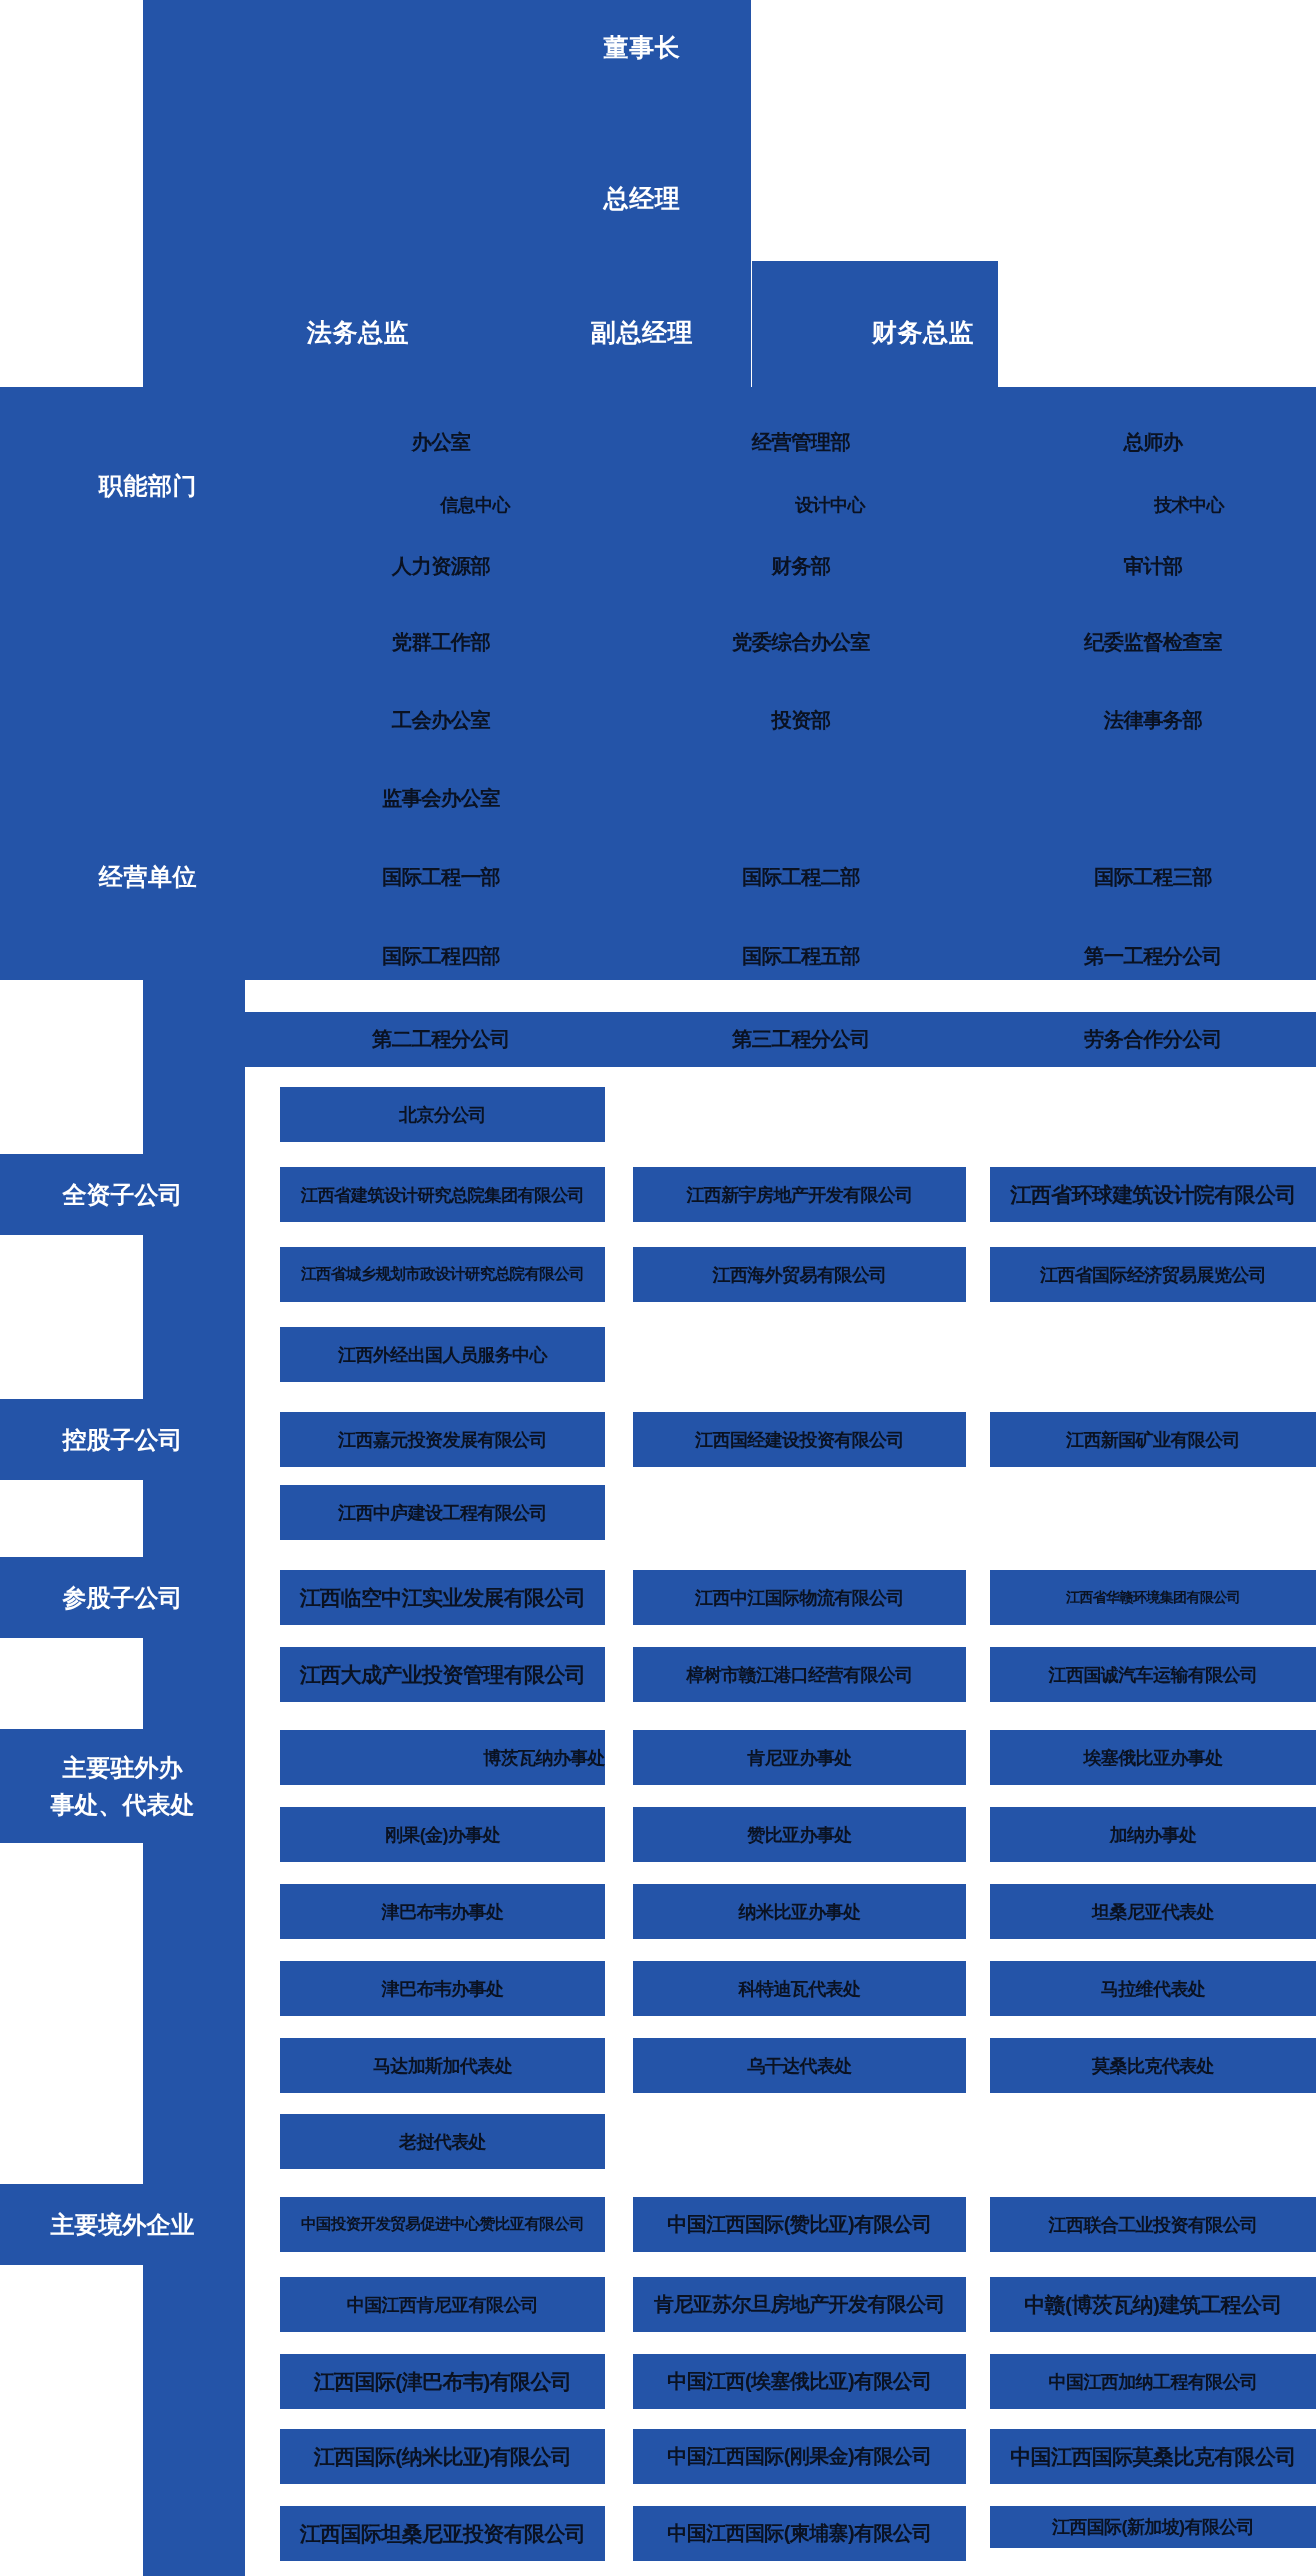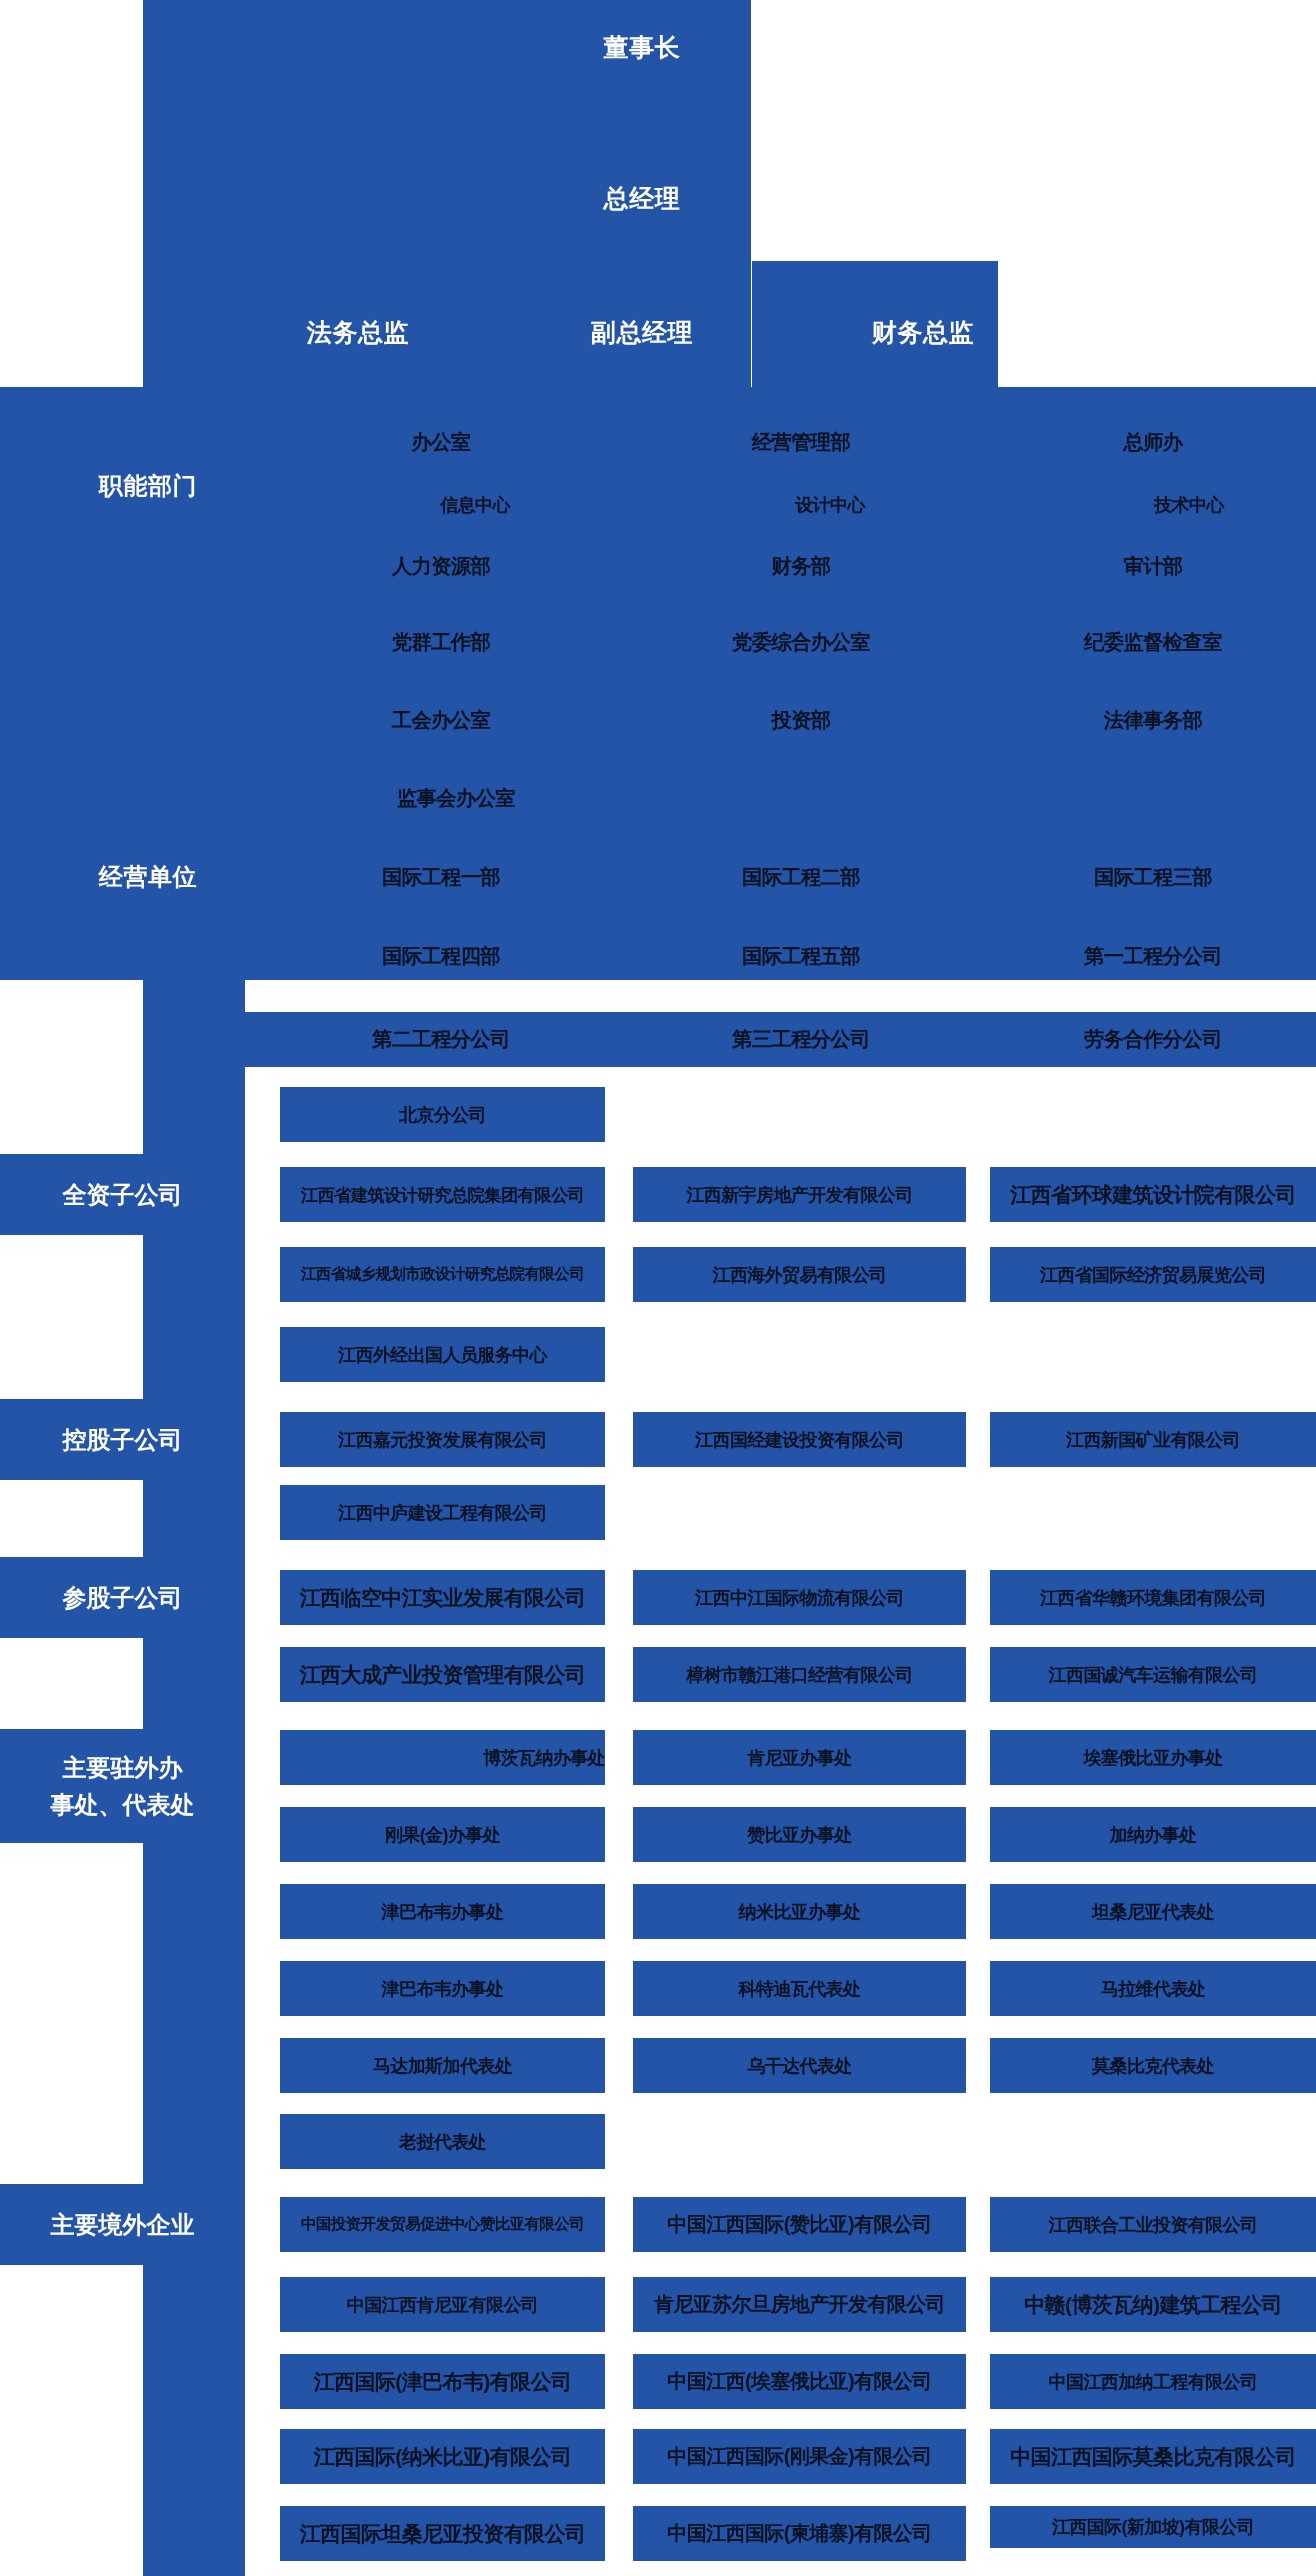--- a/index.html
+++ b/index.html
@@ -59,21 +59,21 @@
       <span class="flat-text" style="left: 1189px; top: 505px; font-size: 18px;">技术中心</span>
       <span class="flat-text" style="left: 441px; top: 566px; font-size: 20.3px;">人力资源部</span>
       <span class="flat-text" style="left: 801px; top: 566px; font-size: 20.3px;">财务部</span>
       <span class="flat-text" style="left: 1153px; top: 566px; font-size: 20.3px;">审计部</span>
       <span class="flat-text" style="left: 441px; top: 642px; font-size: 20.3px;">党群工作部</span>
       <span class="flat-text" style="left: 801px; top: 642px; font-size: 20.3px;">党委综合办公室</span>
       <span class="flat-text" style="left: 1153px; top: 642px; font-size: 20.3px;">纪委监督检查室</span>
       <span class="flat-text" style="left: 441px; top: 720px; font-size: 20.3px;">工会办公室</span>
       <span class="flat-text" style="left: 801px; top: 720px; font-size: 20.3px;">投资部</span>
       <span class="flat-text" style="left: 1153px; top: 720px; font-size: 20.3px;">法律事务部</span>
-      <span class="flat-text" style="left: 456px; top: 798px; font-size: 20.3px;">监事会办公室</span>
+      <span class="flat-text" style="left: 441px; top: 798px; font-size: 20.3px;">监事会办公室</span>
       <span class="section-inline-label" style="left: 148px; top: 877px;">经营单位</span>
       <span class="flat-text" style="left: 441px; top: 877px; font-size: 20.3px;">国际工程一部</span>
       <span class="flat-text" style="left: 801px; top: 877px; font-size: 20.3px;">国际工程二部</span>
       <span class="flat-text" style="left: 1153px; top: 877px; font-size: 20.3px;">国际工程三部</span>
       <span class="flat-text" style="left: 441px; top: 956px; font-size: 20.3px;">国际工程四部</span>
       <span class="flat-text" style="left: 801px; top: 956px; font-size: 20.3px;">国际工程五部</span>
       <span class="flat-text" style="left: 1153px; top: 956px; font-size: 20.3px;">第一工程分公司</span>
       <div class="shape" style="left: 224px; top: 1012px; width: 1093px; height: 55px;"></div>
       <span class="flat-text" style="left: 441px; top: 1039px; font-size: 20.3px;">第二工程分公司</span>
       <span class="flat-text" style="left: 801px; top: 1039px; font-size: 20.3px;">第三工程分公司</span>
@@ -123,21 +123,21 @@
       <div class="section-block" style="top: 1557px; height: 81px;">
         <span>参股子公司</span>
       </div>
       <div class="node-box" style="left: 280px; top: 1570px; width: 325px; height: 55px;">
         <span class="box-text" style="font-size: 21px;">江西临空中江实业发展有限公司</span>
       </div>
       <div class="node-box" style="left: 633px; top: 1570px; width: 333px; height: 55px;">
         <span class="box-text" style="font-size: 18px;">江西中江国际物流有限公司</span>
       </div>
       <div class="node-box" style="left: 990px; top: 1570px; width: 326px; height: 55px;">
-        <span class="box-text" style="font-size: 18px;">江西省华赣环境集团有限公司</span>
+        <span class="box-text" style="font-size: 14px;">江西省华赣环境集团有限公司</span>
       </div>
       <div class="node-box" style="left: 280px; top: 1647px; width: 325px; height: 55px;">
         <span class="box-text" style="font-size: 21px;">江西大成产业投资管理有限公司</span>
       </div>
       <div class="node-box" style="left: 633px; top: 1647px; width: 333px; height: 55px;">
         <span class="box-text" style="font-size: 18px;">樟树市赣江港口经营有限公司</span>
       </div>
       <div class="node-box" style="left: 990px; top: 1647px; width: 326px; height: 55px;">
         <span class="box-text" style="font-size: 18px;">江西国诚汽车运输有限公司</span>
       </div>

